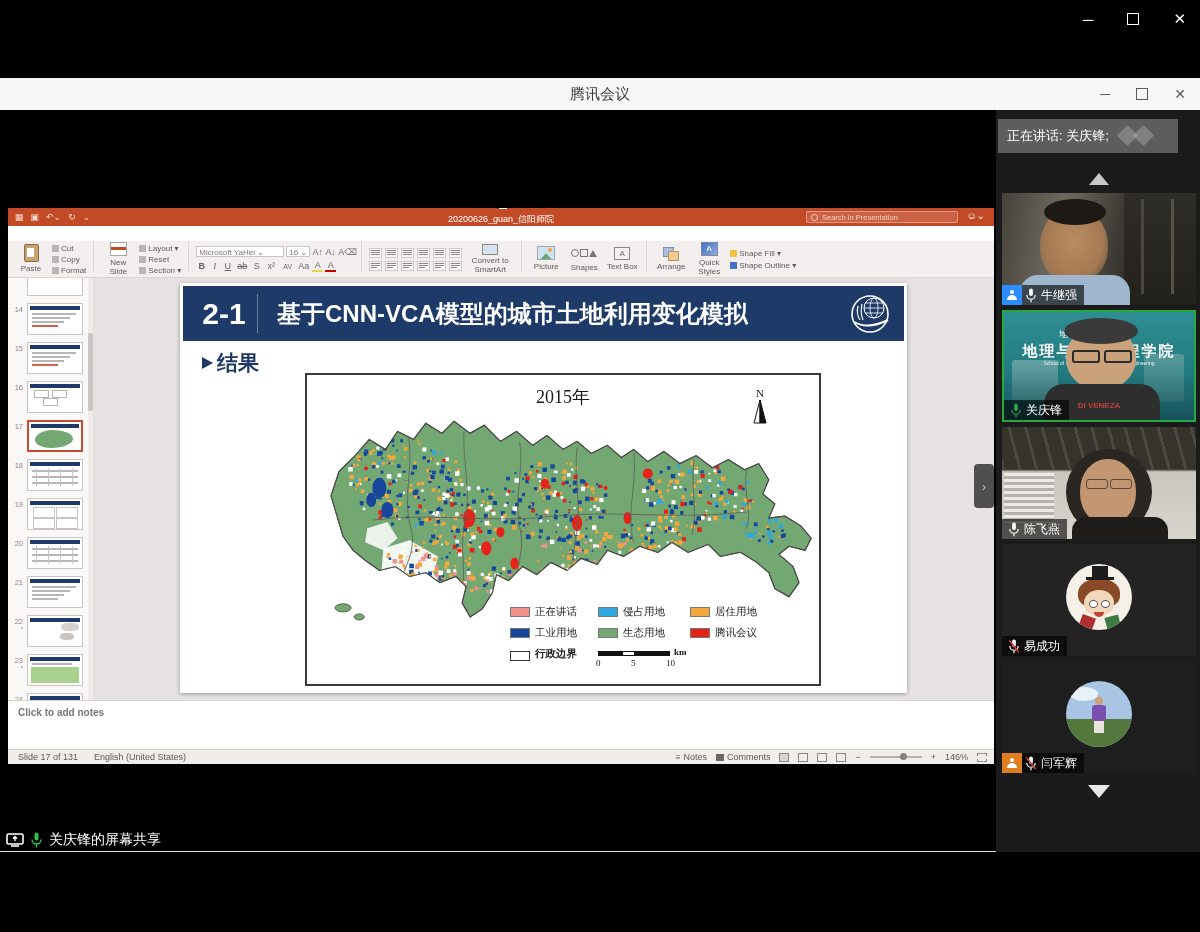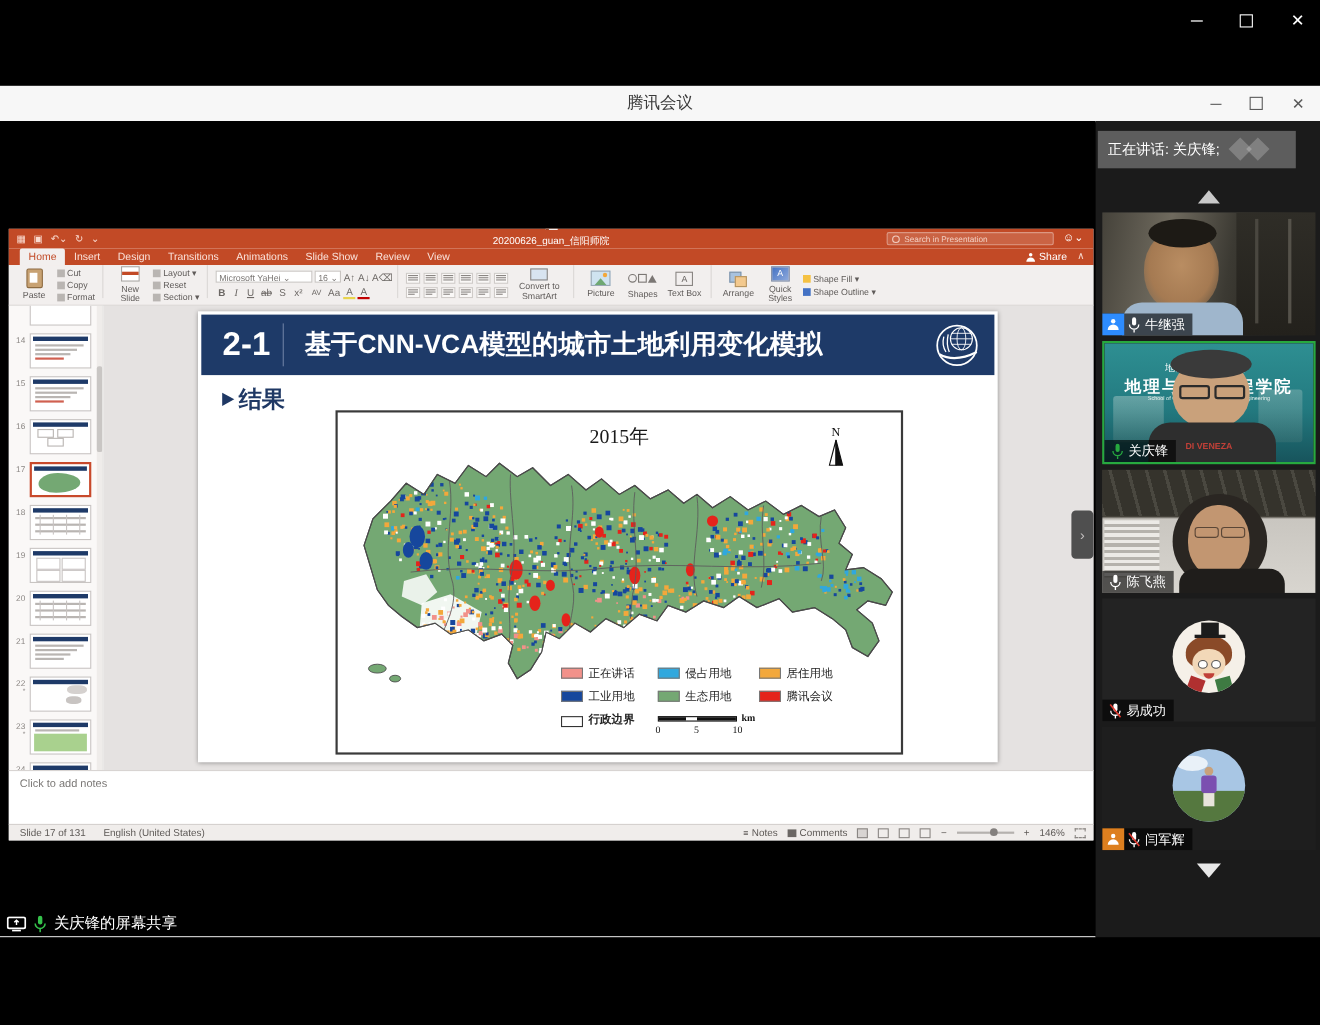--- a/index.html
+++ b/index.html
@@ -59,21 +59,21 @@
   #shdr{left:3px;top:3px;width:721px;height:55px;background:#1E3A68;}
   #snum{left:12px;top:0;width:58px;height:55px;line-height:55px;text-align:center;color:#fff;font-size:30px;font-weight:bold;}
   #sdiv{left:74px;top:8px;width:1px;height:39px;background:#6D7FA3;}
   #stitle{left:94px;top:0;height:55px;line-height:55px;color:#fff;font-size:24px;font-weight:bold;white-space:nowrap;}
   .sec-arrow{width:0;height:0;border-left:11px solid #1F3864;border-top:6.5px solid transparent;border-bottom:6.5px solid transparent;margin-right:4px;}
   #figure{left:125px;top:90px;width:516px;height:313px;border:2px solid #3A3A3A;background:#fff;box-sizing:border-box;}
   #figyear{left:0;top:10px;width:100%;text-align:center;font-family:"Liberation Serif",serif;font-size:18px;color:#1a1a1a;}
   .legend-sw{width:20px;height:10px;border:1px solid #777;box-sizing:border-box;margin-right:5px;flex:none;}
   .legend-lb{font-family:"Liberation Serif",serif;font-size:10.5px;color:#222;white-space:nowrap;}
   
-  #notes{left:0;top:492px;width:986px;height:49px;background:#fff;border-top:1px solid #D8D4D2;box-sizing:border-box;}
+  #notes{left:0;top:492px;width:986px;height:49px;background:#fff;border-top:1px solid #D8D4D2;box-sizing:border-box;font-weight:bold;}
   #statusbar{left:0;top:541px;width:986px;height:15px;background:#F0EDEB;border-top:1px solid #D5D1CF;box-sizing:border-box;
              display:flex;align-items:center;font-size:9px;color:#5D5956;}
   .viewic{width:10px;height:9px;border:1px solid #8A8683;box-sizing:border-box;}
   
   #handle{left:974px;top:464px;width:20px;height:44px;background:#4F4F4F;border-radius:4px;color:#C0BDBD;
           font-size:13px;display:flex;align-items:center;justify-content:center;}
   
   #sharelabel{left:6px;top:831px;display:flex;align-items:center;gap:6px;color:#fff;font-size:14px;}
   .micicon{flex:none;}
 </style>
@@ -231,37 +231,20 @@
         <span style="color:#fff;font-size:9px;">20200626_guan_信阳师院</span>
       </div>
       <div class="abs flex" style="right:36px;top:3px;width:152px;height:12px;background:rgba(255,255,255,0.14);
            border:1px solid rgba(255,255,255,0.35);border-radius:2px;box-sizing:border-box;padding:0 4px;gap:4px;">
         <span style="width:5px;height:5px;border:1px solid #F2CFC2;border-radius:50%;position:relative;display:inline-block;"></span>
         <span style="color:#F2CFC2;font-size:7.5px;">Search in Presentation</span>
       </div>
       <span class="abs" style="right:9px;top:2px;color:#fff;font-size:10px;">☺⌄</span>
     </div>
 
-    <div class="abs flex" id="ppt-tabrow">
-      <div class="flex" id="tabstrip" style="margin-left:10px;">
-          <div class="tab active">Home</div>
-          <div class="tab">Insert</div>
-          <div class="tab">Design</div>
-          <div class="tab">Transitions</div>
-          <div class="tab">Animations</div>
-          <div class="tab">Slide Show</div>
-          <div class="tab">Review</div>
-          <div class="tab">View</div>
-        </div>
-      <div class="abs flex" style="right:24px;top:0;height:15px;gap:3px;">
-        <span class="person-glyph" style="transform:scale(0.8);"></span>
-        <span style="color:#fff;font-size:9.5px;">Share</span>
-      </div>
-      <span class="abs" style="right:8px;top:1px;color:#F6D9CE;font-size:9px;">∧</span>
-    </div>
 
     <div class="abs" id="ppt-ribbon">
         <div style="display: flex; align-items: stretch; height: 36px; padding-left: 4px;">
           <div style="display: flex; align-items: center; gap: 4px; padding: 0px 2px;">
             <div style="display: flex; flex-direction: column; align-items: center; width: 34px; gap: 2px;">
               <div style="display: flex; align-items: center; width: 13px; height: 16px; background: rgb(200, 162, 115); border: 1px solid rgb(141, 107, 66); border-radius: 2px; position: relative;">
                 <div style="position: absolute; left: 2px; top: 3px; width: 7px; height: 9px; background: rgb(255, 255, 255);"></div>
               </div>
               <div class="rlabel">Paste</div>
             </div>

